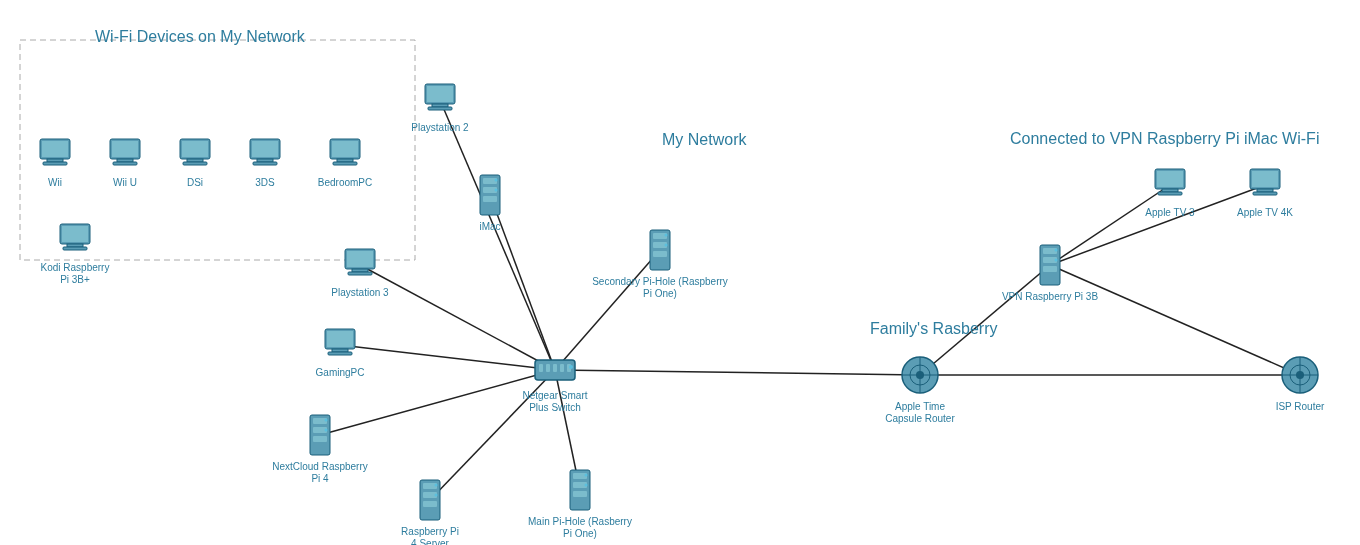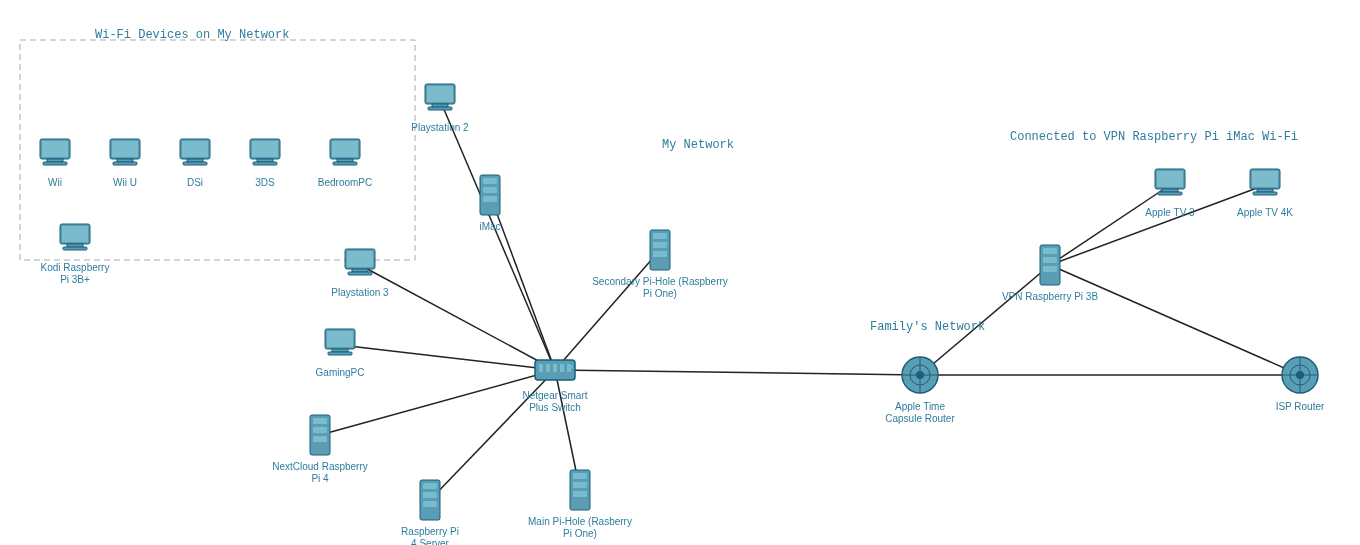--- a/index.html
+++ b/index.html
@@ -12,24 +12,23 @@
       overflow: hidden;
     }
     #network-canvas {
       position: absolute;
       top: 0; left: 0;
       width: 1360px;
       height: 545px;
     }
     .section-label {
       position: absolute;
-      font-size: 12px;
+      font-size: 16px;
       color: #2e7d9e;
       white-space: nowrap;
-      font-family: Liberation Mono, monospace;
     }
   </style>
 </head>
 <body>
 
 <svg id="network-canvas">
 
   <g id="connections-layer">
       <rect x="20" y="40" width="395" height="220" fill="none" stroke="#aaa" stroke-width="1" stroke-dasharray="6,4"></rect>
       <line x1="555" y1="370" x2="440" y2="100" stroke="#222" stroke-width="1.5"></line>
@@ -242,15 +241,15 @@
     <rect x="12" y="22" width="16" height="3" fill="#5b9db5" stroke="#1a5f7a" stroke-width="1"></rect>
     <rect x="8" y="25" width="24" height="3" rx="1" fill="#5b9db5" stroke="#1a5f7a" stroke-width="1"></rect>
     <rect x="7" y="4" width="26" height="16" fill="#7bbccc"></rect>
   </svg></div></foreignObject>
         <text x="1265" y="216" text-anchor="middle" font-size="10" fill="#2e7d9e" font-family="Arial, sans-serif">Apple TV 4K</text>
       </g>
     </g>
 </svg>
 
 <div class="section-label" style="left:95px; top:28px;">Wi-Fi Devices on My Network</div>
-<div class="section-label" style="left:662px; top:131px;margin-top:7px;">My Network</div>
-<div class="section-label" style="left:870px; top:320px;">Family's Network</div>
+<div class="section-label" style="left:662px; top:131px;">My Network</div>
+<div class="section-label" style="left:870px; top:320px;">Family's Rasberry</div>
 <div class="section-label" style="left:1010px; top:130px;">Connected to VPN Raspberry Pi iMac Wi-Fi</div>
 
 </body></html>

